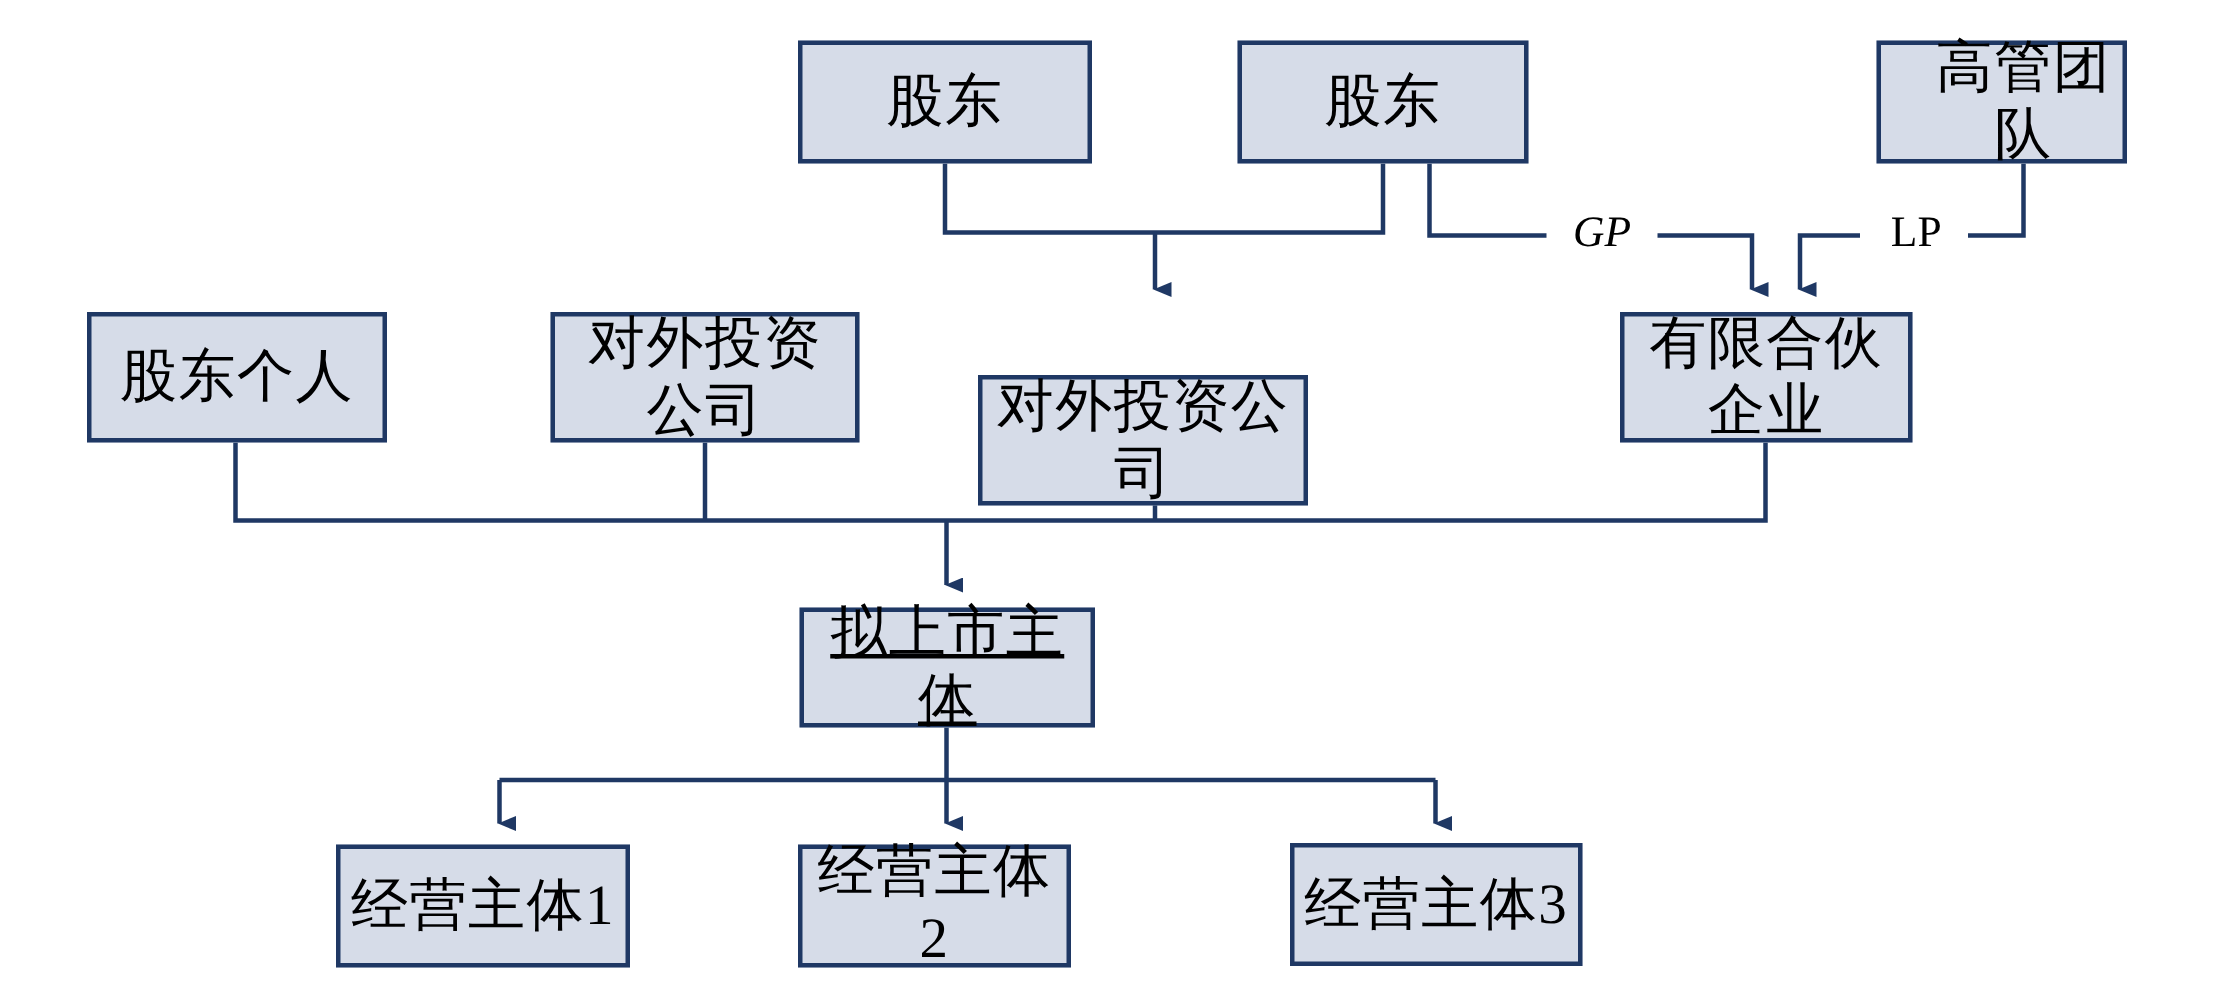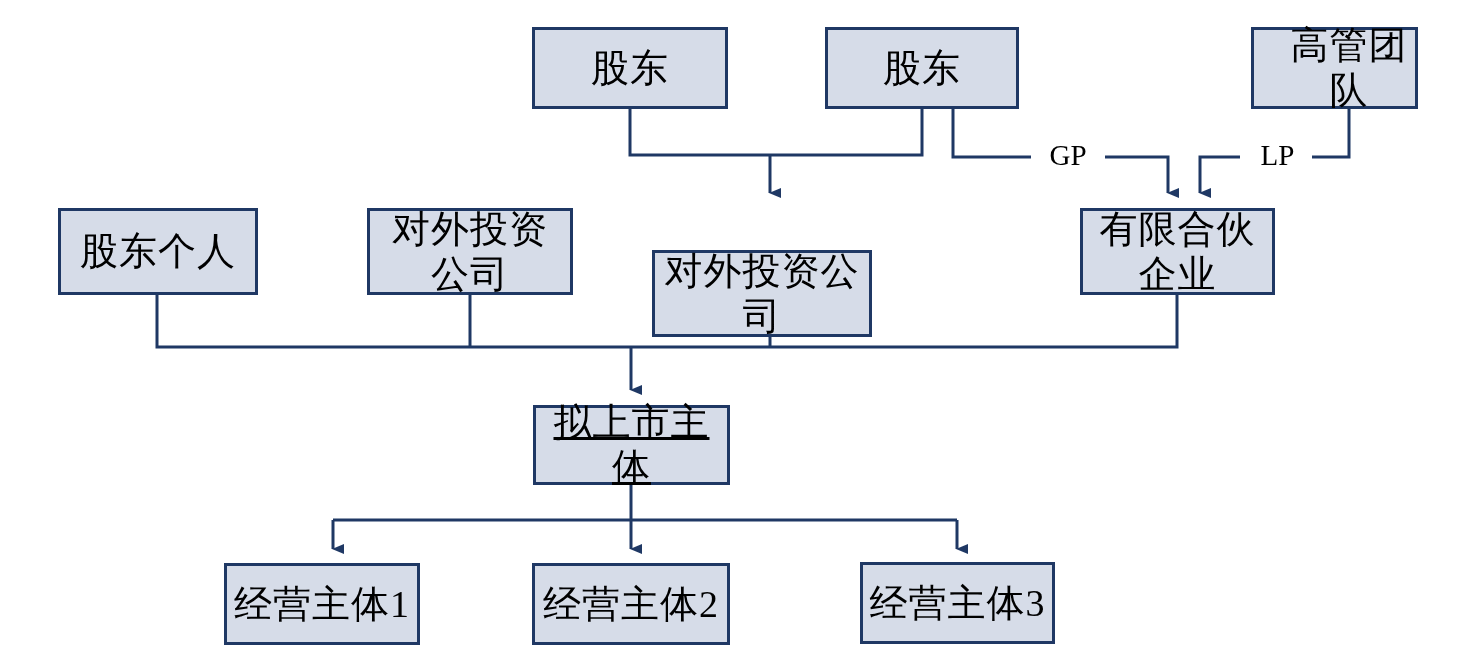--- a/index.html
+++ b/index.html
@@ -107,21 +107,21 @@
   </div>
 
   <div class="node-box" style="left:825px; top:27px; width:194px; height:82px;">
     <span class="node-label">股东</span>
   </div>
 
   <div class="node-box" style="left:1251px; top:27px; width:167px; height:82px;padding-left:29px;">
     <span class="node-label">高管团队</span>
   </div>
 
-  <div class="edge-label" style="left:1031px; top:141px; width:60px;">GP</div>
+  <div class="edge-label" style="left:1031px; top:141px; width:60px;font-style:italic;">GP</div>
 
   <div class="edge-label" style="left:1243px; top:141px; width:55px;">LP</div>
 
   <div class="node-box" style="left:58px; top:208px; width:200px; height:87px;">
     <span class="node-label">股东个人</span>
   </div>
 
   <div class="node-box" style="left:367px; top:208px; width:206px; height:87px;">
     <span class="node-label">对外投资公司</span>
   </div>
@@ -136,21 +136,21 @@
   </div>
 
   <div class="node-box" style="left:533px; top:405px; width:197px; height:80px;text-decoration:underline;">
     <span class="node-label">拟上市主体</span>
   </div>
 
   <div class="node-box" style="left:224px; top:563px; width:196px; height:82px;align-items:center;">
     <span class="node-label">经营主体1</span>
   </div>
 
-  <div class="node-box" style="left:532px; top:563px; width:198px; height:82px;">
+  <div class="node-box" style="left:532px; top:563px; width:182px; height:82px;">
     <span class="node-label">经营主体2</span>
   </div>
 
   <div class="node-box" style="left:860px; top:562px; width:195px; height:82px;">
     <span class="node-label">经营主体3</span>
   </div>
 
 </div>
 
 </body></html>

